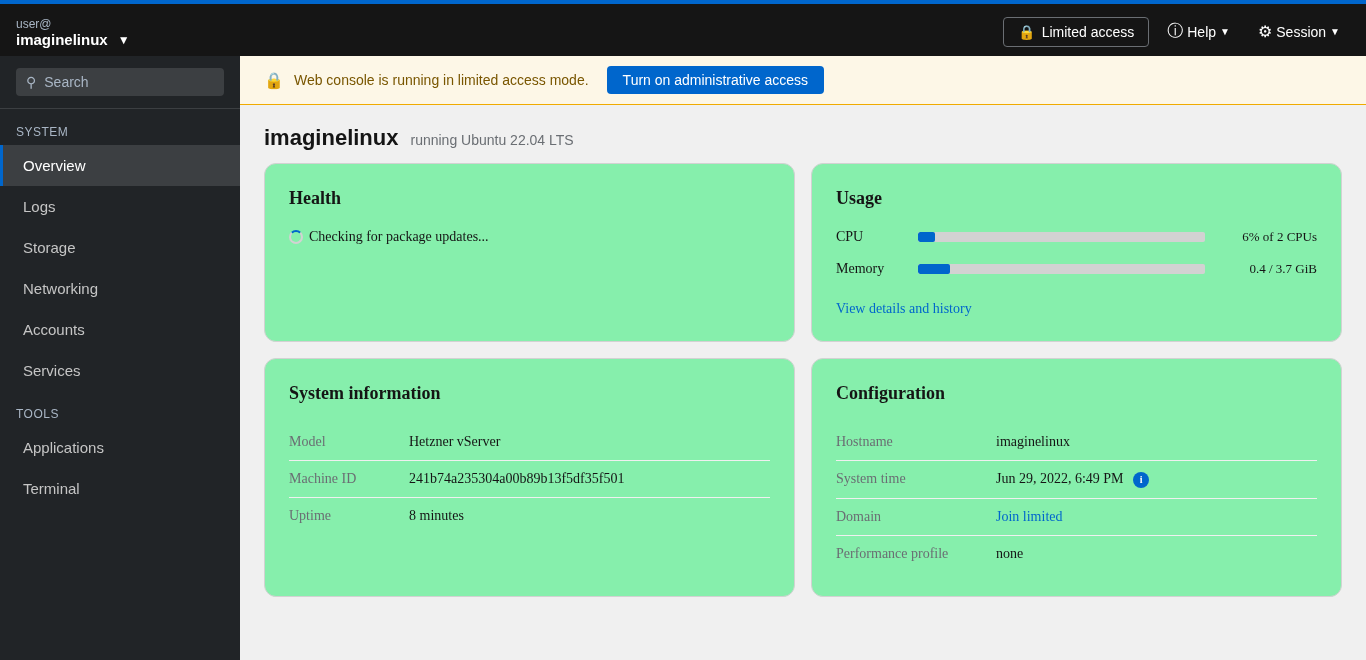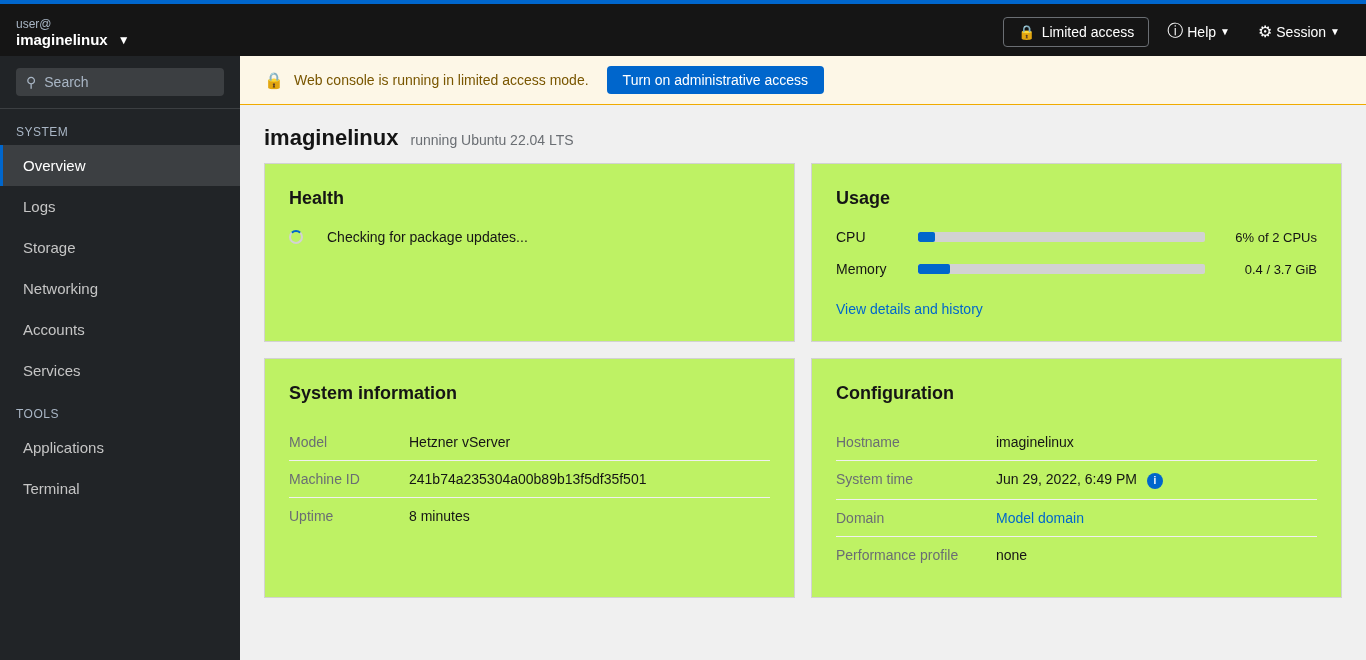--- a/index.html
+++ b/index.html
@@ -185,38 +185,39 @@
 
     
     .cards-grid {
       display: grid;
       grid-template-columns: 1fr 1fr;
       gap: 16px;
       padding: 0 24px 16px 24px;
     }
 
     .card {
-      background: #bef264;
-      border-radius: 0;
+      background: #86efac;
+      border-radius: 12px;
       border: 1px solid #d2d2d2;
       padding: 24px;
+      font-family: Liberation Serif, serif;
     }
 
     .card-title {
       font-size: 18px;
       font-weight: 600;
       color: #151515;
       margin-bottom: 20px;
     }
 
     
     .health-checking {
       display: flex;
       align-items: center;
-      gap: 24px;
+      gap: 6px;
       color: #151515;
       font-size: 14px;
     }
     .spinner {
       width: 14px;
       height: 14px;
       border: 2px solid #d2d2d2;
       border-top: 2px solid #0066cc;
       border-radius: 50%;
       animation: spin 1s linear infinite;
@@ -436,21 +437,21 @@
             <tr>
               <td>System time</td>
               <td>
                 Jun 29, 2022, 6:49 PM
                 <span class="info-icon">i</span>
               </td>
             </tr>
             <tr>
               <td>Domain</td>
               <td>
-                <a class="join-domain-link">Model domain</a>
+                <a class="join-domain-link">Join limited</a>
               </td>
             </tr>
             <tr>
               <td>Performance profile</td>
               <td>none</td>
             </tr>
           </tbody>
         </table>
       </div>
 

